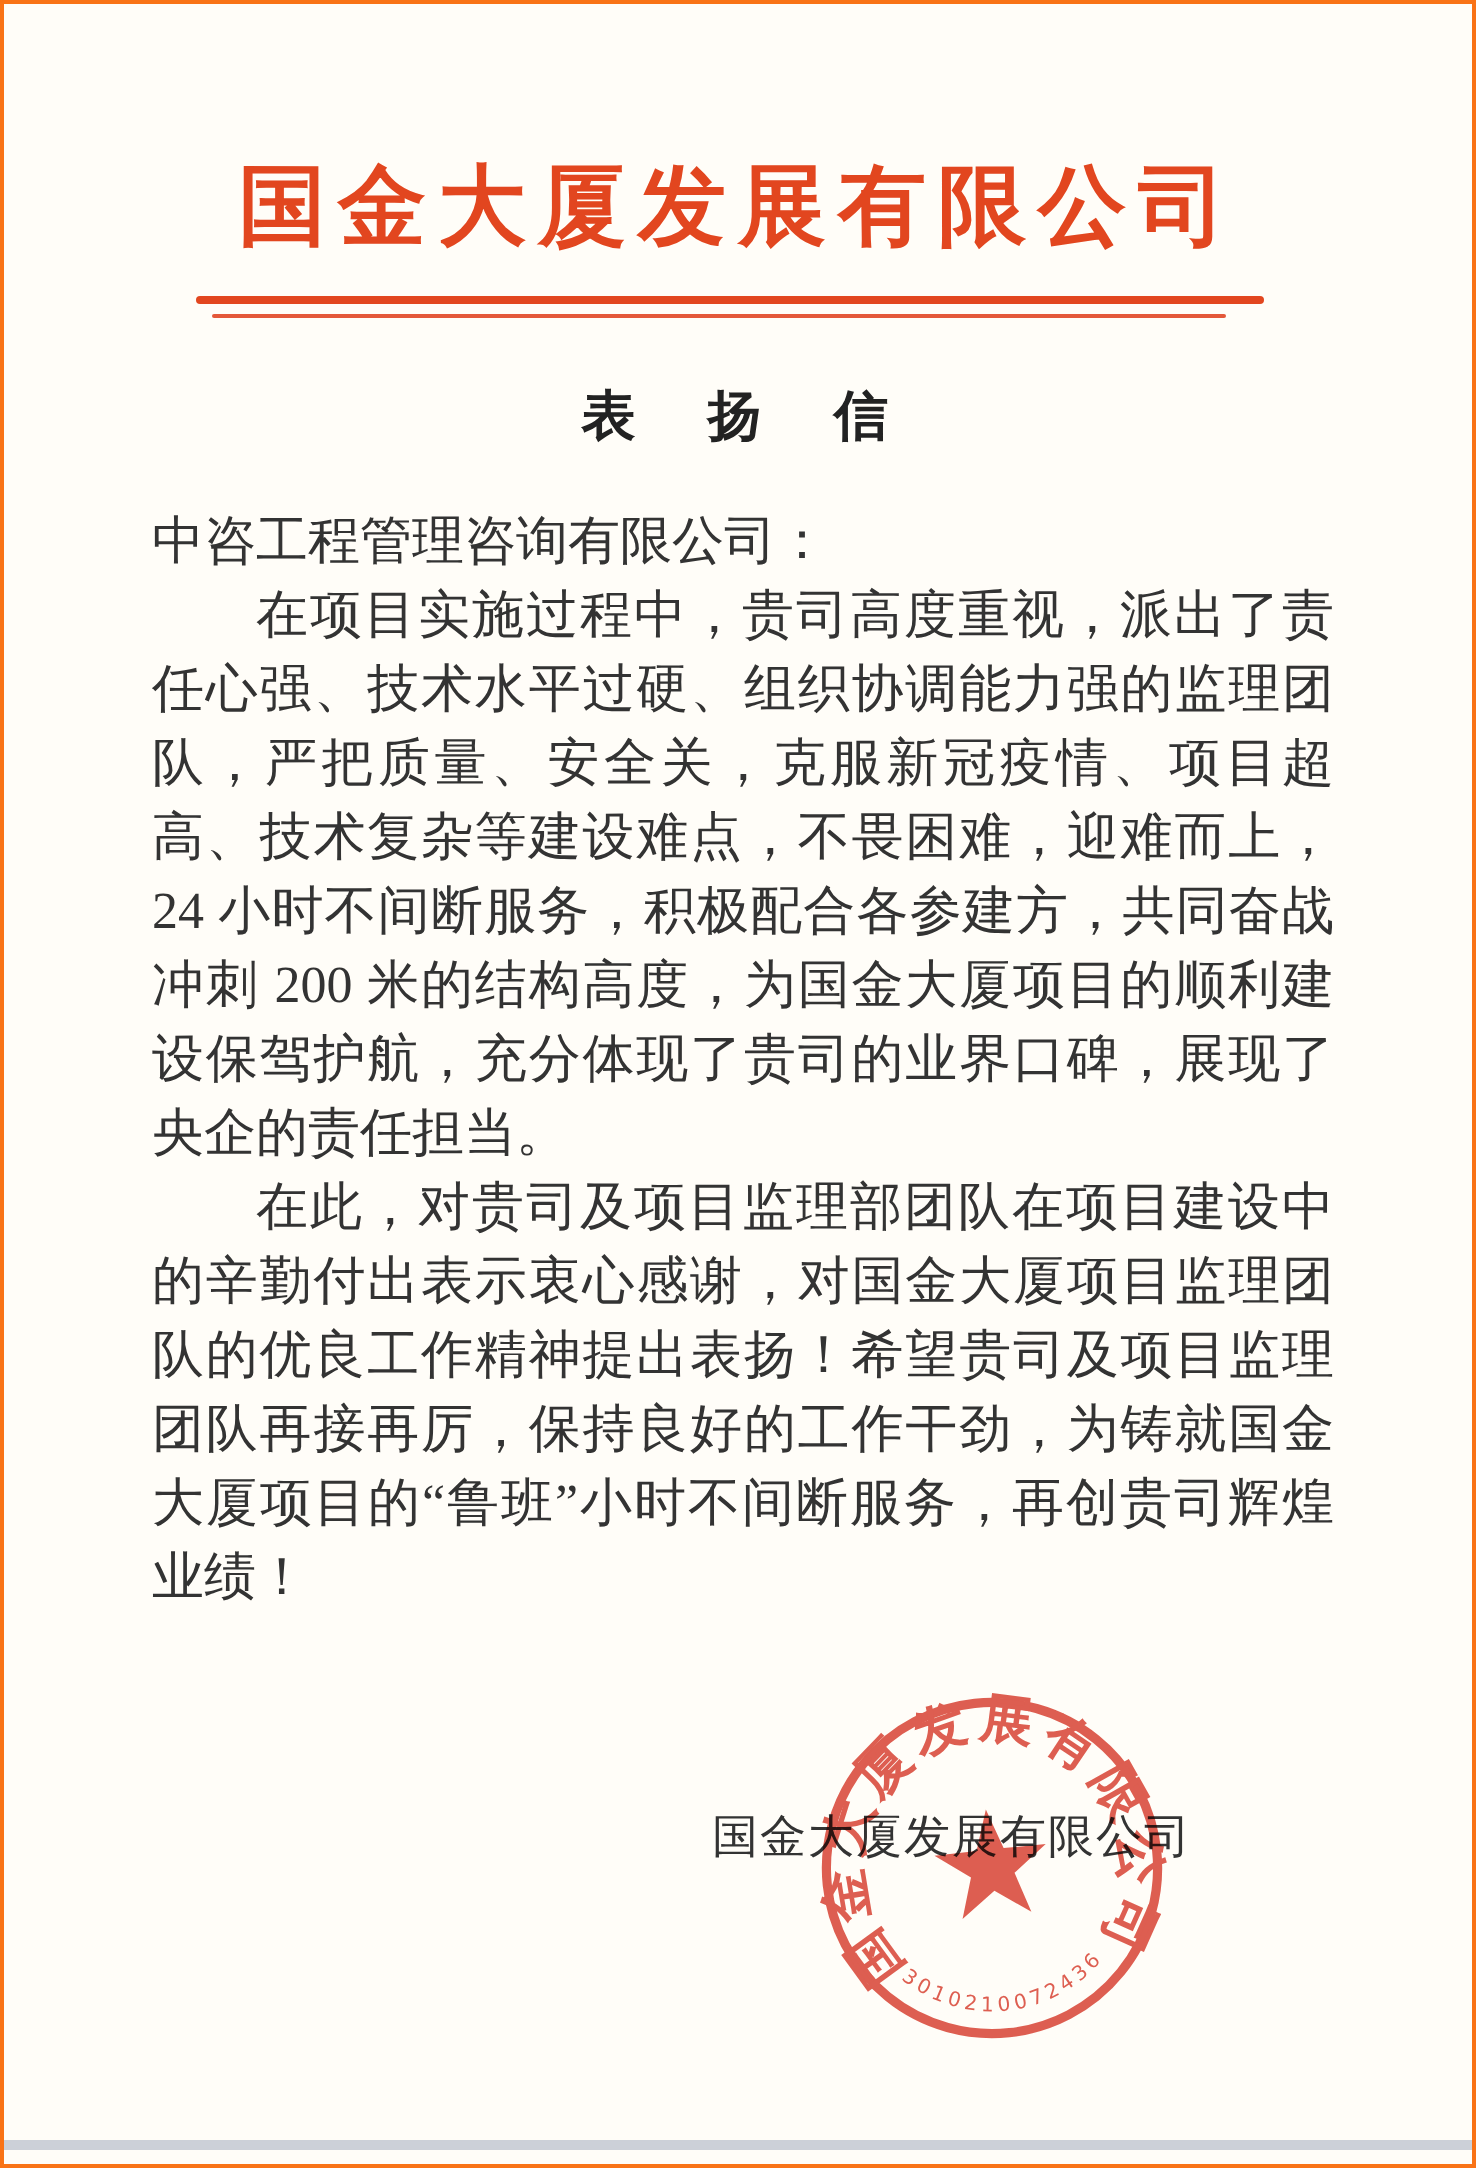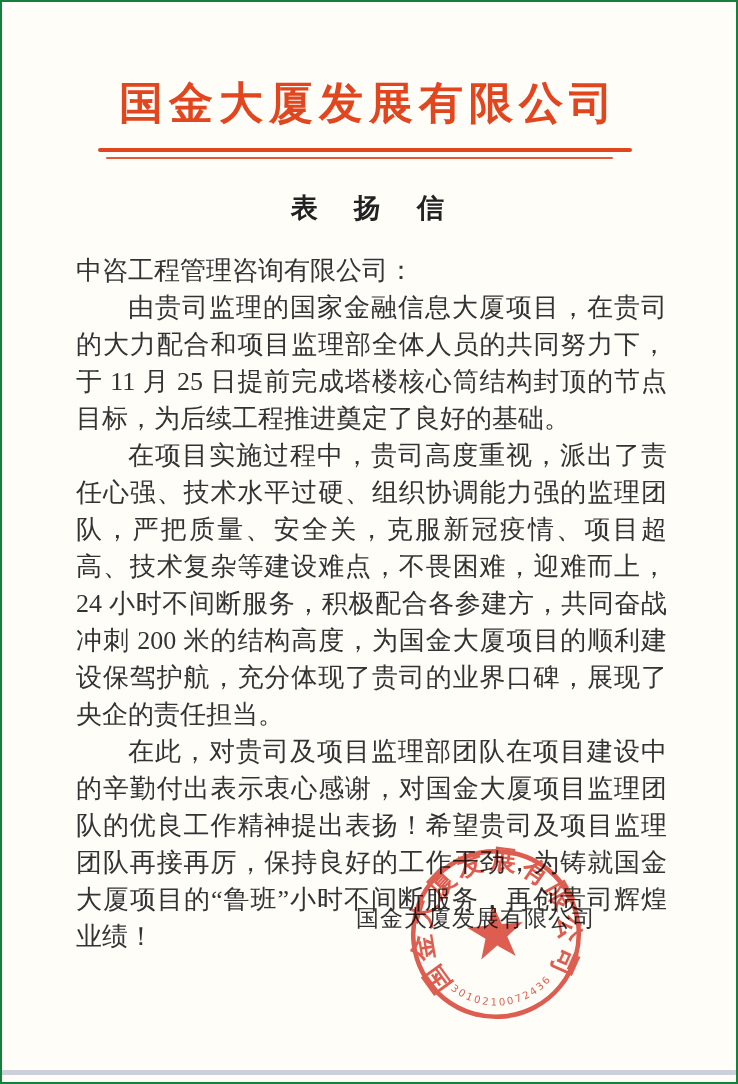--- a/index.html
+++ b/index.html
@@ -11,21 +11,21 @@
   *{margin:0;padding:0;box-sizing:border-box;}
   html,body{background:#ffffff;}
   body{
     font-family:"Liberation Serif","DejaVu Serif",serif;
     width:738px;height:1084px;overflow:hidden;
   }
   .page{
     position:relative;
     width:738px;height:1084px;
     background:var(--paper);
-    border:2px solid #15803d;
+    border:2px solid #f97316;
     overflow:hidden;
   }
   
   .letterhead{
     position:absolute;top:72px;left:0;right:0;
     text-align:center;
     font-size:44px;font-weight:bold;
     letter-spacing:6px;
     color:var(--letterhead-red);
     white-space:nowrap;
@@ -87,21 +87,20 @@
 
   <div class="rule-wrap">
     <div class="rule-thick"></div>
     <div class="rule-thin"></div>
   </div>
 
   <div class="doc-title">表 扬 信</div>
 
   <div class="letter">
     <p class="salutation">中咨工程管理咨询有限公司：</p>
-    <p class="para">由贵司监理的国家金融信息大厦项目，在贵司的大力配合和项目监理部全体人员的共同努力下，于 11 月 25 日提前完成塔楼核心筒结构封顶的节点目标，为后续工程推进奠定了良好的基础。</p>
     <p class="para">在项目实施过程中，贵司高度重视，派出了责任心强、技术水平过硬、组织协调能力强的监理团队，严把质量、安全关，克服新冠疫情、项目超高、技术复杂等建设难点，不畏困难，迎难而上，24 小时不间断服务，积极配合各参建方，共同奋战冲刺 200 米的结构高度，为国金大厦项目的顺利建设保驾护航，充分体现了贵司的业界口碑，展现了央企的责任担当。</p>
     <p class="para">在此，对贵司及项目监理部团队在项目建设中的辛勤付出表示衷心感谢，对国金大厦项目监理团队的优良工作精神提出表扬！希望贵司及项目监理团队再接再厉，保持良好的工作干劲，为铸就国金大厦项目的“鲁班”小时不间断服务，再创贵司辉煌业绩！</p>
   </div>
 
   <div class="signature">
     <div class="sig-company">国金大厦发展有限公司</div>
   </div>
 
   <div class="seal">
     <svg viewBox="0 0 200 200">

